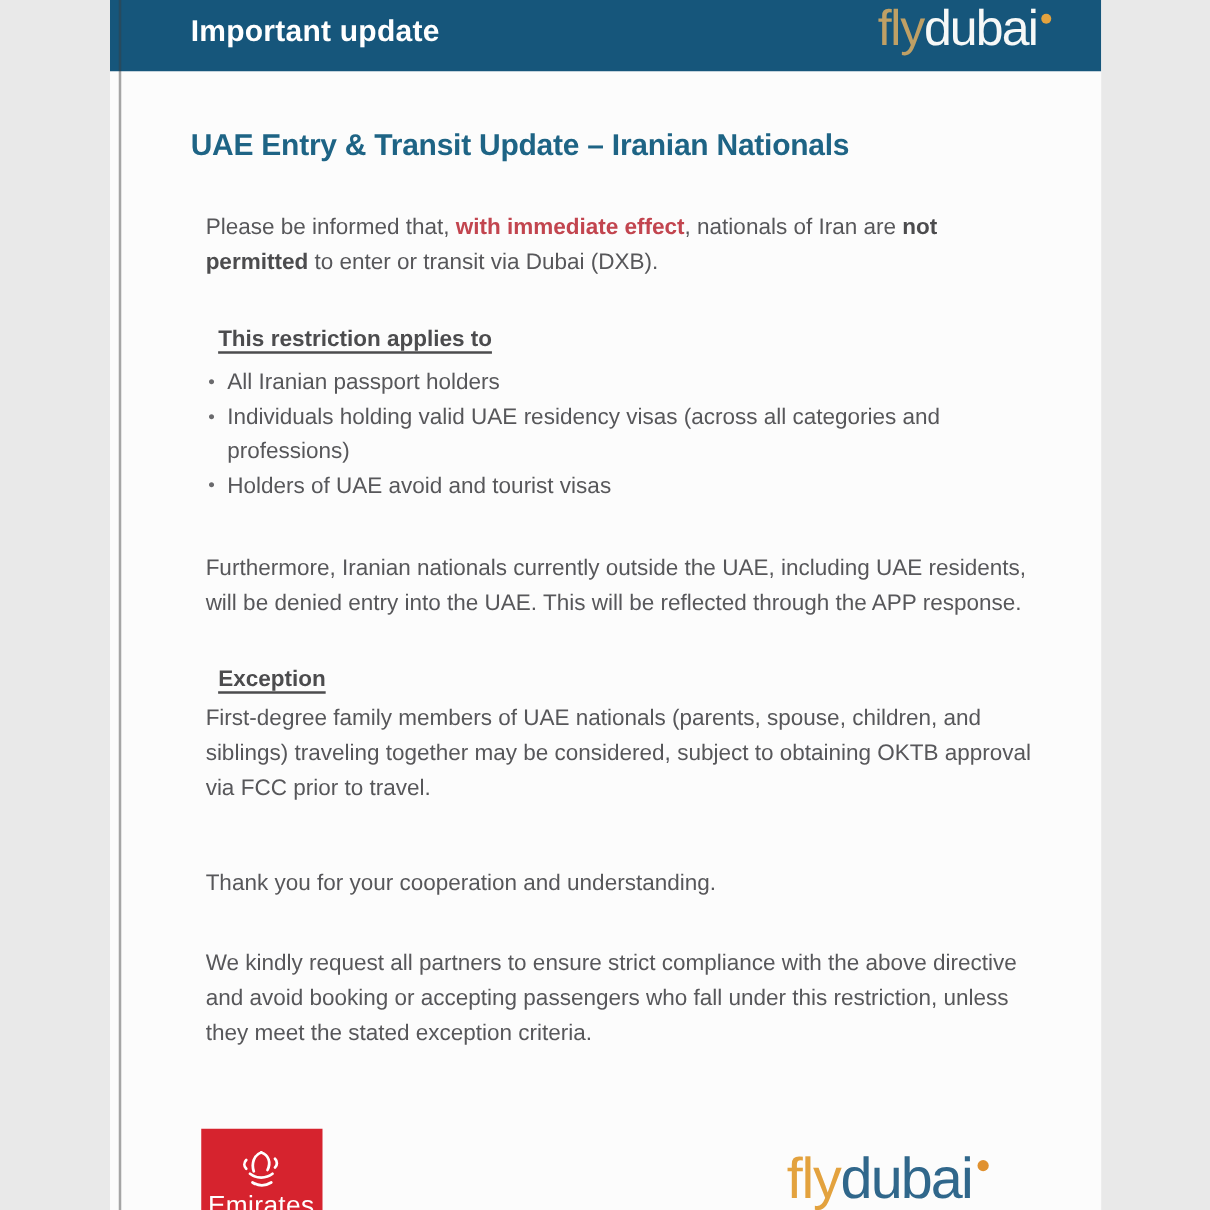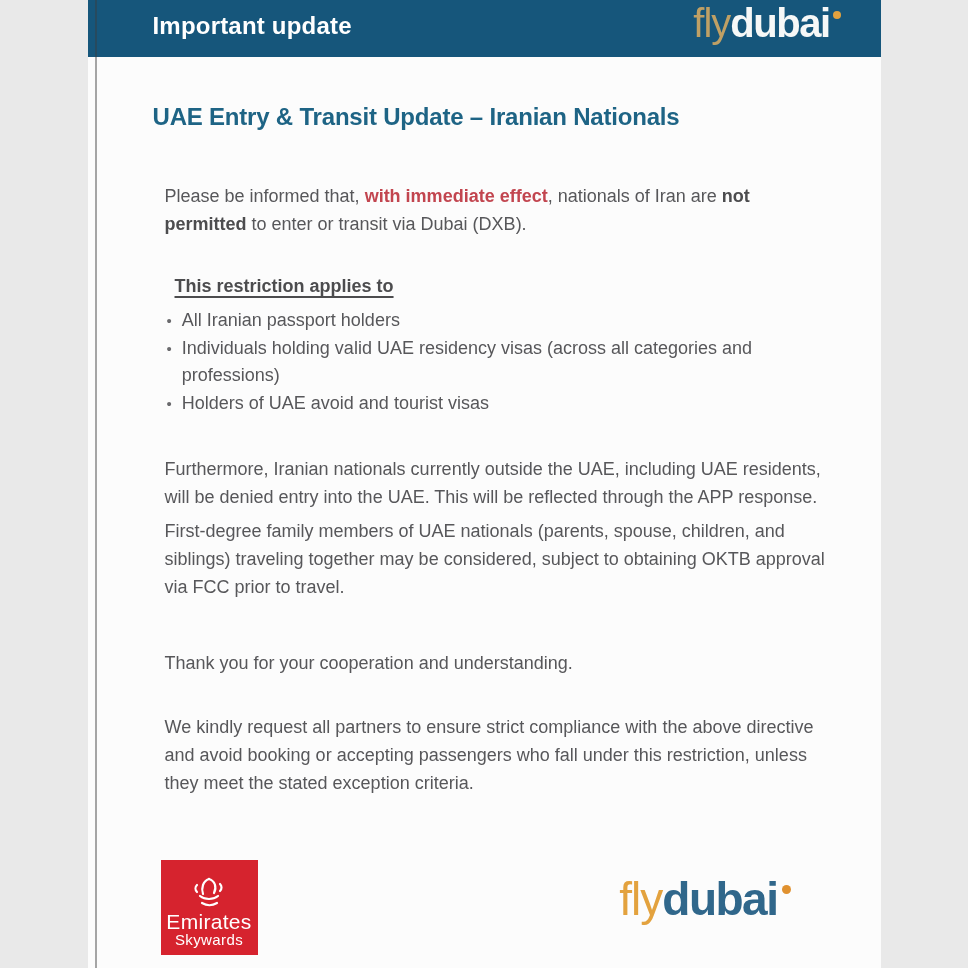--- a/index.html
+++ b/index.html
@@ -38,21 +38,21 @@
   }
   .topbar-title{
     color:#fff;font-size:24px;font-weight:700;letter-spacing:.2px;
     padding-bottom:6px;
   }
   .logo{white-space:nowrap;line-height:1;}
   .logo .fly{
     font-weight:400;letter-spacing:-1px;
   }
   .logo .dubai{
-    font-weight:700;letter-spacing:-1.5px;
+    font-weight:400;letter-spacing:-1.5px;
   }
   .logo .dot{
     display:inline-block;border-radius:50%;
     vertical-align:top;
   }
   .logo-top{font-size:40px;transform:translateY(-6px);}
   .logo-top .fly{color:var(--header-gold);}
   .logo-top .dubai{color:#f6f8f7;}
   .logo-top .dot{width:8px;height:8px;background:var(--flydubai-gold);margin:8px 0 0 3px;}
   .doc{
@@ -66,21 +66,21 @@
   }
   .salutation{
     margin-top:41px;margin-left:12px;
     font-size:18px;
   }
   .para{
     margin-left:12px;
     font-size:18px;line-height:28px;
     max-width:832px;
   }
-  .para-intro{margin-top:51px;}
+  .para-intro{margin-top:36px;}
   .seg-red{color:var(--alert-red);font-weight:700;}
   .seg-bold{color:#4c4c4e;font-weight:700;}
   .section-heading{
     margin-top:38px;margin-left:22px;
     font-size:18px;font-weight:700;color:#4c4c4e;
     text-decoration:underline;
     text-decoration-thickness:2px;
     text-underline-offset:4px;
   }
   .bullet-list{
@@ -154,20 +154,21 @@
         <span>Individuals holding valid UAE residency visas (across all categories and professions)</span>
       </li>
         <li>
         <span class="bullet-marker">•</span>
         <span>Holders of UAE avoid and tourist visas</span>
       </li>
       </ul>
 
     <p class="para para-furthermore">Furthermore, Iranian nationals currently outside the UAE, including UAE residents, will be denied entry into the UAE. This will be reflected through the APP response.</p>
 
+    <h2 class="section-heading exception-heading">Exception</h2>
 
     <p class="para para-exception">First-degree family members of UAE nationals (parents, spouse, children, and siblings) traveling together may be considered, subject to obtaining OKTB approval via FCC prior to travel.</p>
 
     <p class="para para-closing">Thank you for your cooperation and understanding.</p>
 
     <p class="para para-request">We kindly request all partners to ensure strict compliance with the above directive and avoid booking or accepting passengers who fall under this restriction, unless they meet the stated exception criteria.</p>
 
     <div class="footer-row">
 
       <div class="emirates-logo">

